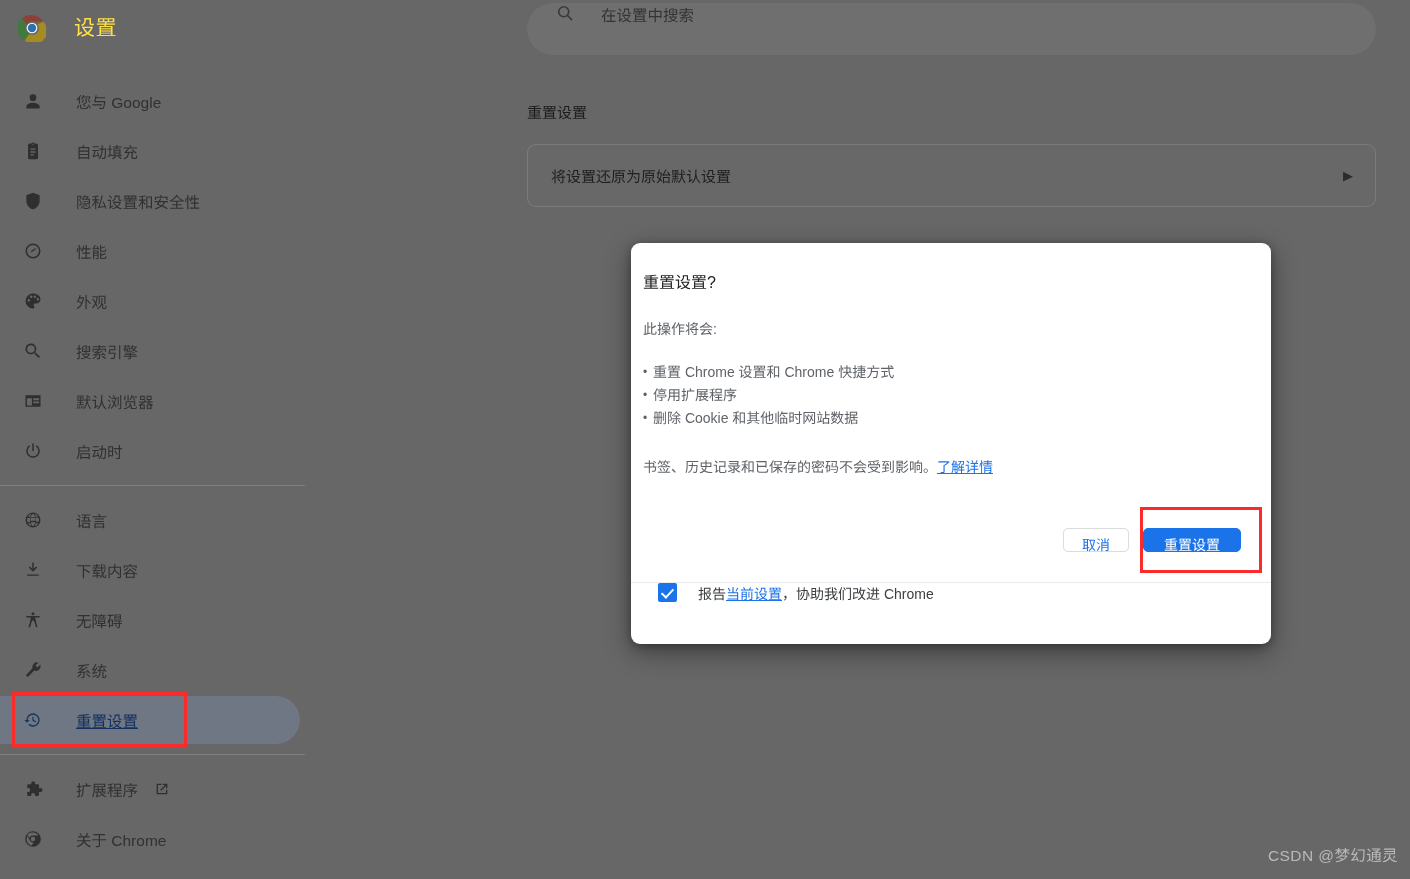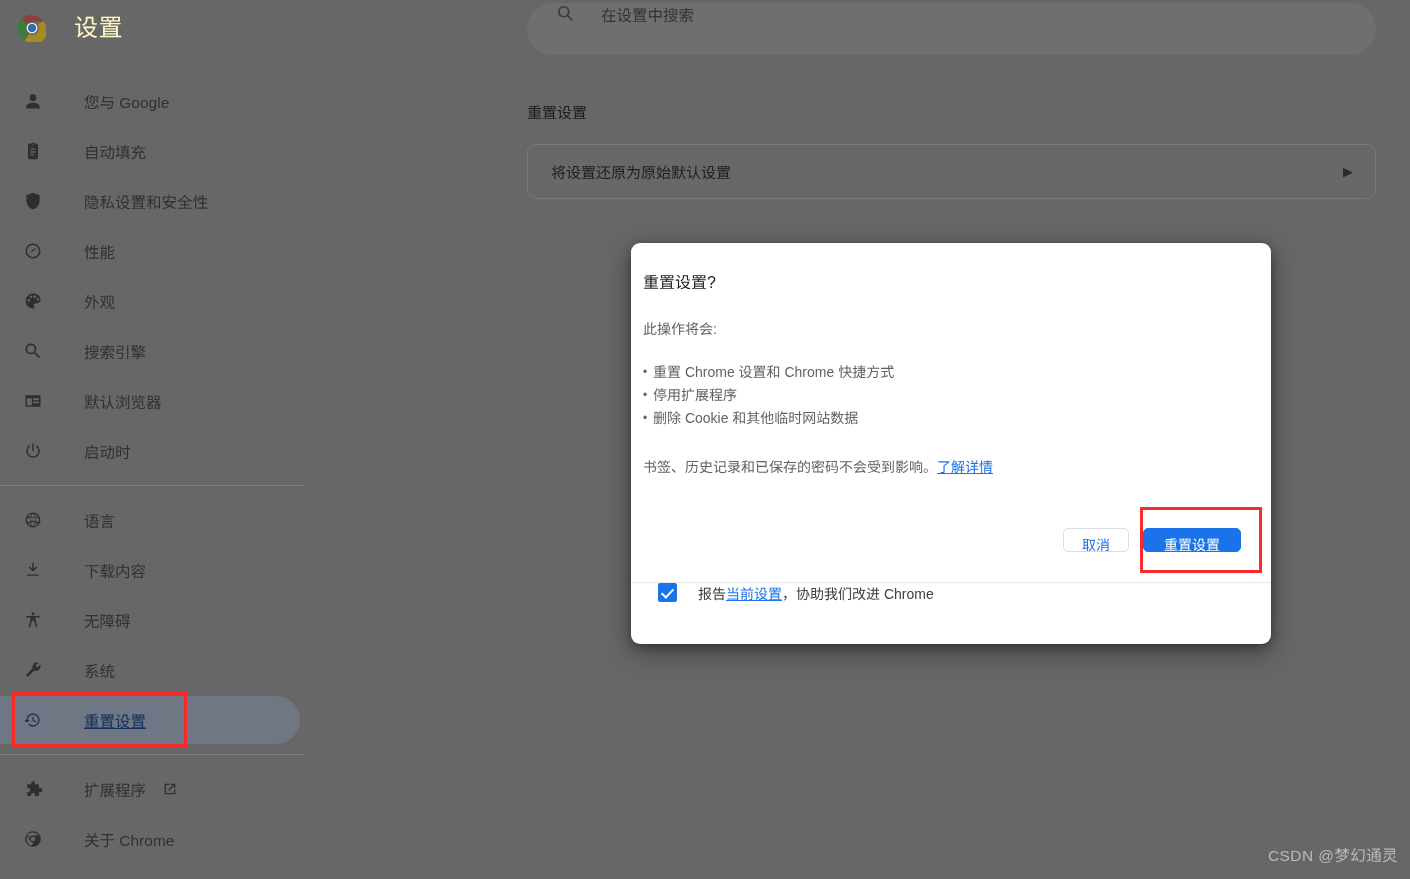--- a/index.html
+++ b/index.html
@@ -37,22 +37,22 @@
 
   .brand {
     position: absolute;
     left: 18px; top: 14px;
     display: flex;
     align-items: center;
     gap: 28px;
   }
   .chrome-logo { width: 28px; height: 28px; display: block; }
   .brand-title {
-    font-size: 24px;
-    color: #fef9c3;
+    font-size: 21px;
+    color: #fde047;
     letter-spacing: .5px;
     line-height: 28px;
   }
 
   .nav { position: absolute; left: 0; top: 76px; width: 305px; }
 
   .nav-item {
     position: relative;
     display: flex;
     align-items: center;
@@ -62,21 +62,21 @@
     color: #313131;
     font-size: 15.5px;
   }
   .nav-item .ico {
     width: 22px; height: 22px;
     flex: 0 0 22px;
     display: flex; align-items: center; justify-content: center;
     color: #2f2f2f;
   }
   .nav-item .ico svg { width: 20px; height: 20px; display: block; fill: currentColor; }
-  .nav-item .lbl { margin-left: 40px; white-space: nowrap; }
+  .nav-item .lbl { margin-left: 32px; white-space: nowrap; }
 
   .nav-item.selected {
     color: #1a2f52;
   }
   .nav-item.selected::before {
     content: "";
     position: absolute;
     left: 0; top: 1px;
     width: 300px; height: 48px;
     background: #6f7684;
@@ -126,21 +126,21 @@
   .section-title {
     position: absolute;
     left: 222px; top: 101px;
     font-size: 15px;
     color: #1d1d1d;
   }
 
   .card {
     position: absolute;
     left: 222px; top: 144px;
-    width: 849px; height: 55px;
+    width: 849px; height: 63px;
     border: 1px solid rgba(255,255,255,0.13);
     border-radius: 9px;
     display: flex;
     align-items: center;
     padding: 0 22px 0 23px;
     cursor: pointer;
     background: rgba(255,255,255,0.012);
   }
   .card .c-label { font-size: 15px; color: #1f1f1f; }
   .card .c-arrow { margin-left: auto; color: #2c2c2c; font-size: 13px; line-height: 1; }

